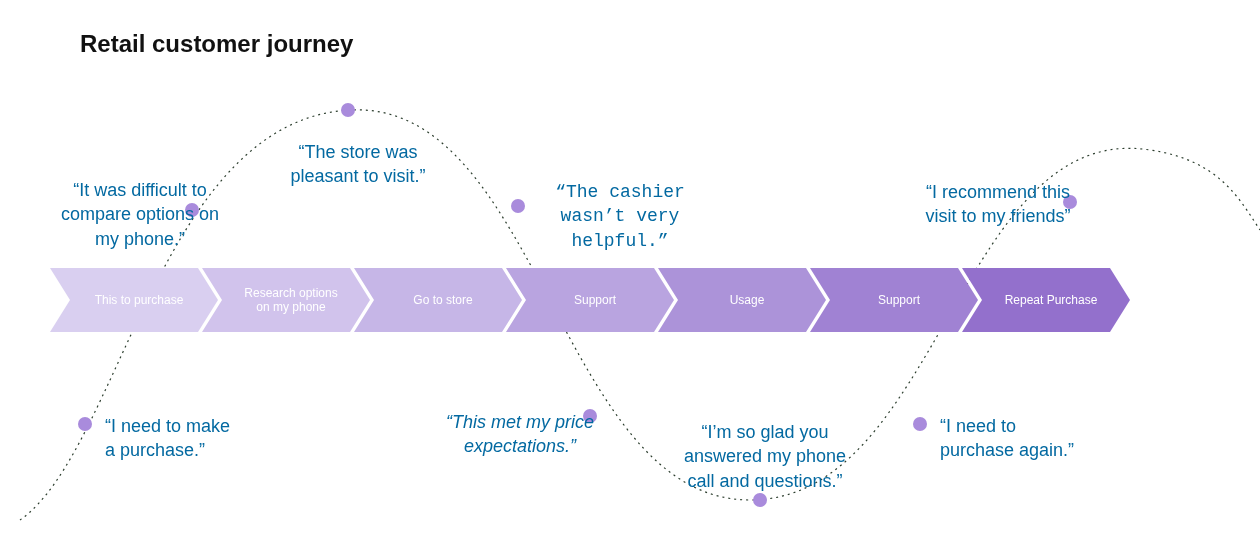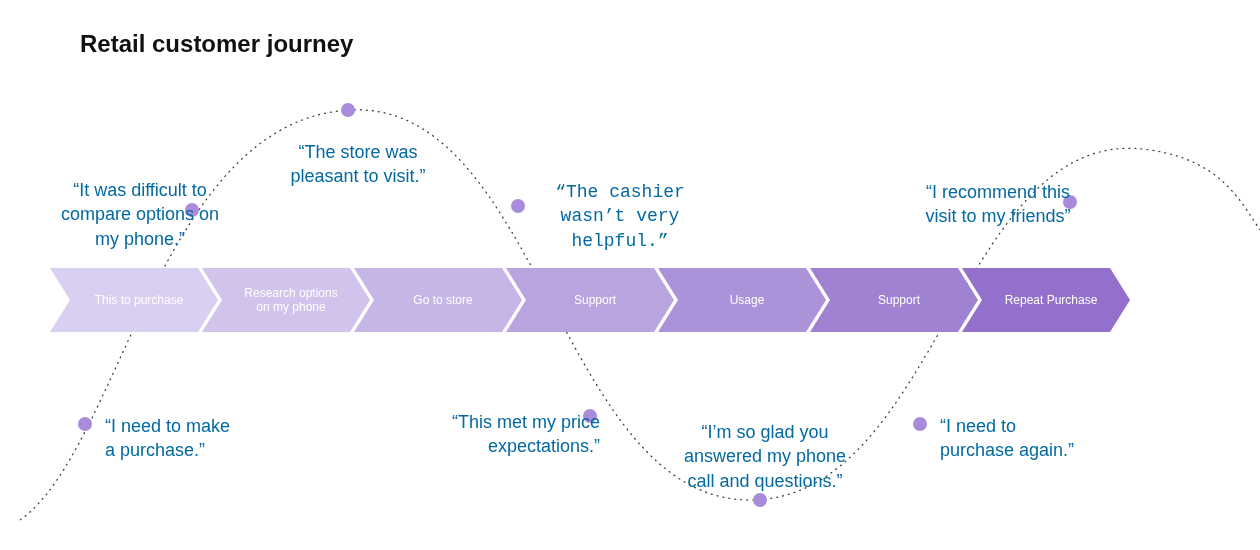--- a/index.html
+++ b/index.html
@@ -104,21 +104,21 @@
   <div class="dot" style="left:760px; top:500px;"></div>
   <div class="dot" style="left:920px; top:424px;"></div>
   <div class="dot" style="left:1070px;top:202px;"></div>
 
   <div class="quote" style="left:60px; top:178px; text-align:center;">“It was difficult to compare options on my phone.”</div>
   <div class="quote" style="left:278px; top:140px;">“The store was pleasant to visit.”</div>
   <div class="quote" style="left:540px; top:180px;font-family:Liberation Mono, monospace;">“The cashier wasn’t very helpful.”</div>
   <div class="quote" style="left:918px; top:180px;">“I recommend this visit to my friends”</div>
 
   <div class="quote left" style="left:105px; top:414px; max-width:140px;">“I need to make a purchase.”</div>
-  <div class="quote" style="left:440px; top:410px; text-align:right;">“This met my price expectations.”</div>
+  <div class="quote" style="left:440px; top:410px; text-align:center;font-style:italic;">“This met my price expectations.”</div>
   <div class="quote" style="left:680px; top:420px; max-width:170px;">“I’m so glad you answered my phone call and questions.”</div>
   <div class="quote left" style="left:940px; top:414px; max-width:140px;">“I need to purchase again.”</div>
 
   <div class="arrows" id="arrows">
       <div class="chevron" style="width: 168px; margin-left: 0px;">
         <svg viewBox="0 0 168 64" preserveAspectRatio="none">
        <path d="M 0 0 L 148 0 L 168 32 L 148 64 L 0 64 L 20 32 Z" fill="#d9cff0"></path>
      </svg>
      <span class="lbl">This to purchase</span>
       </div>

